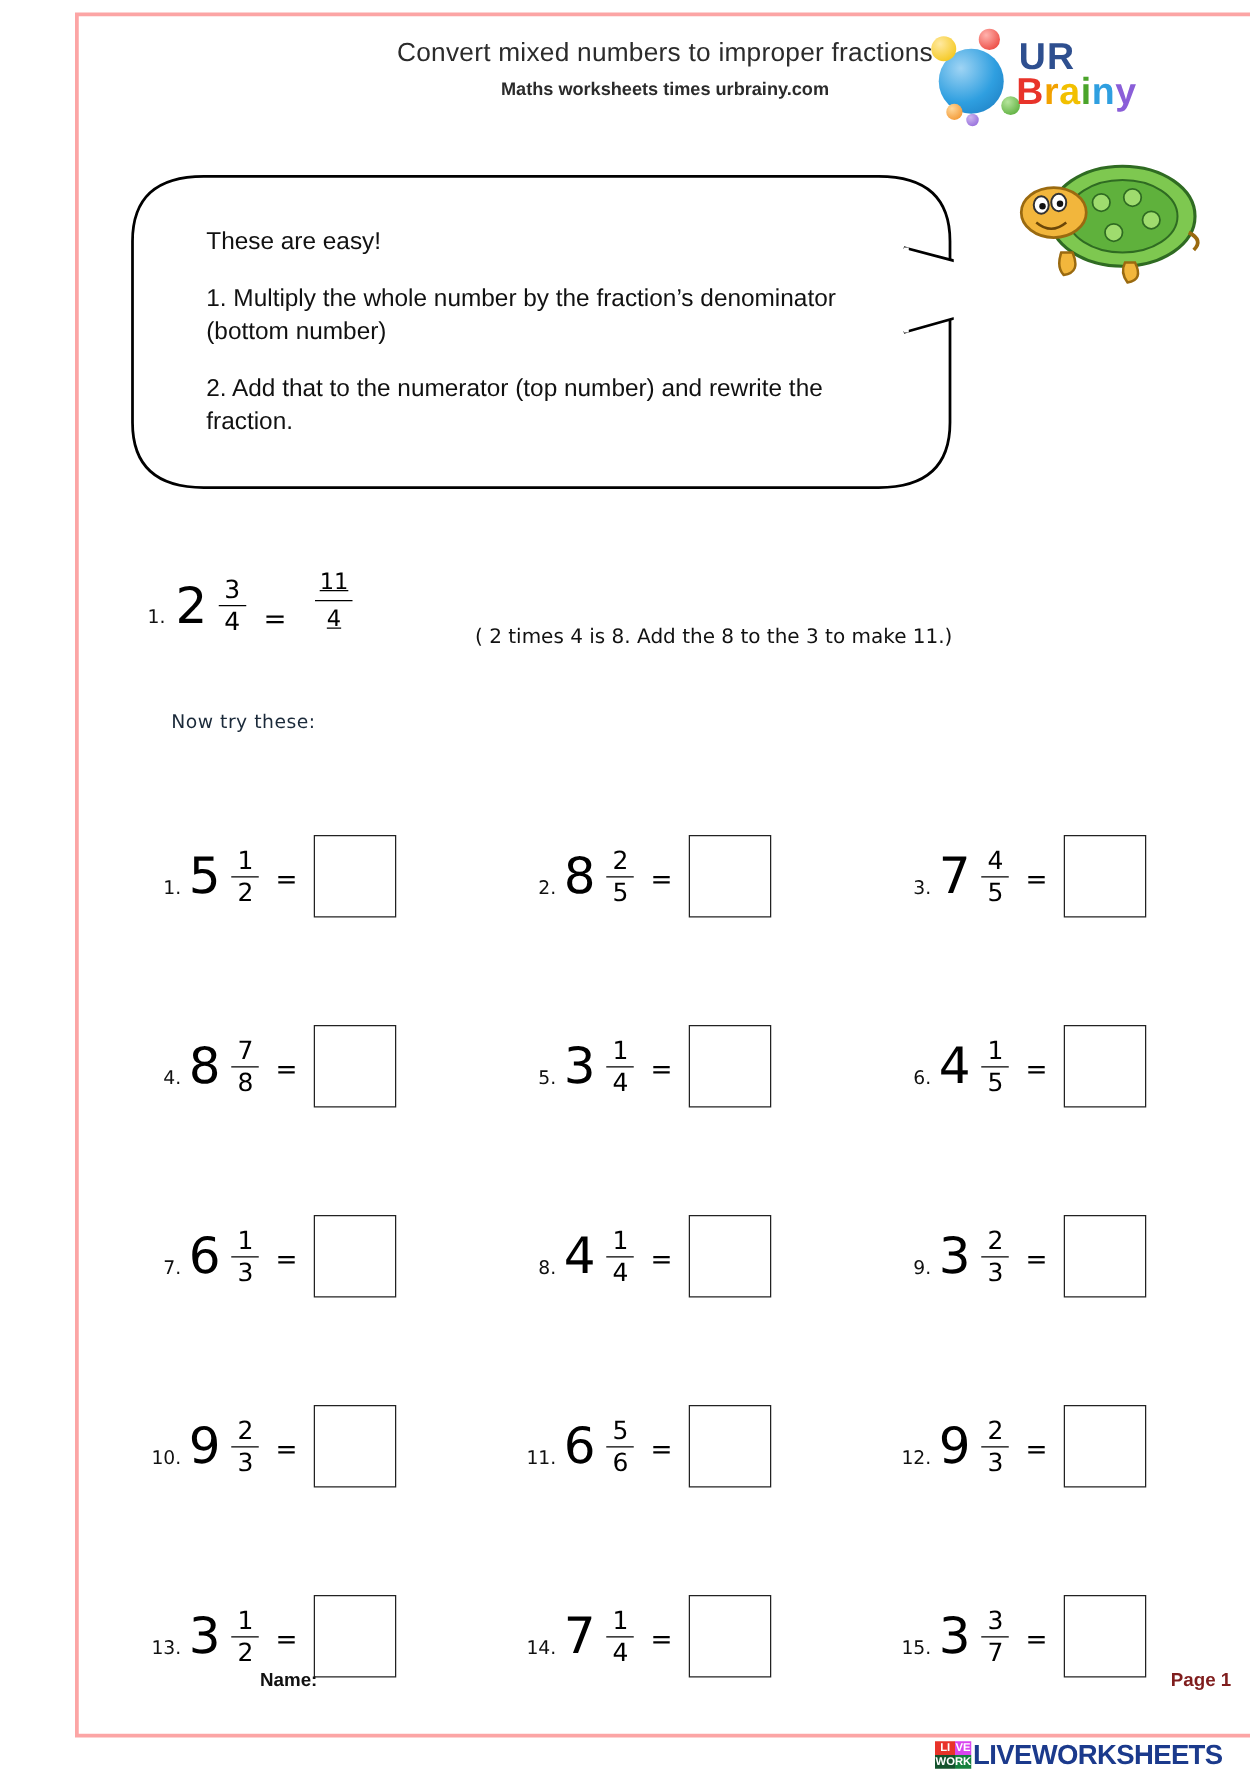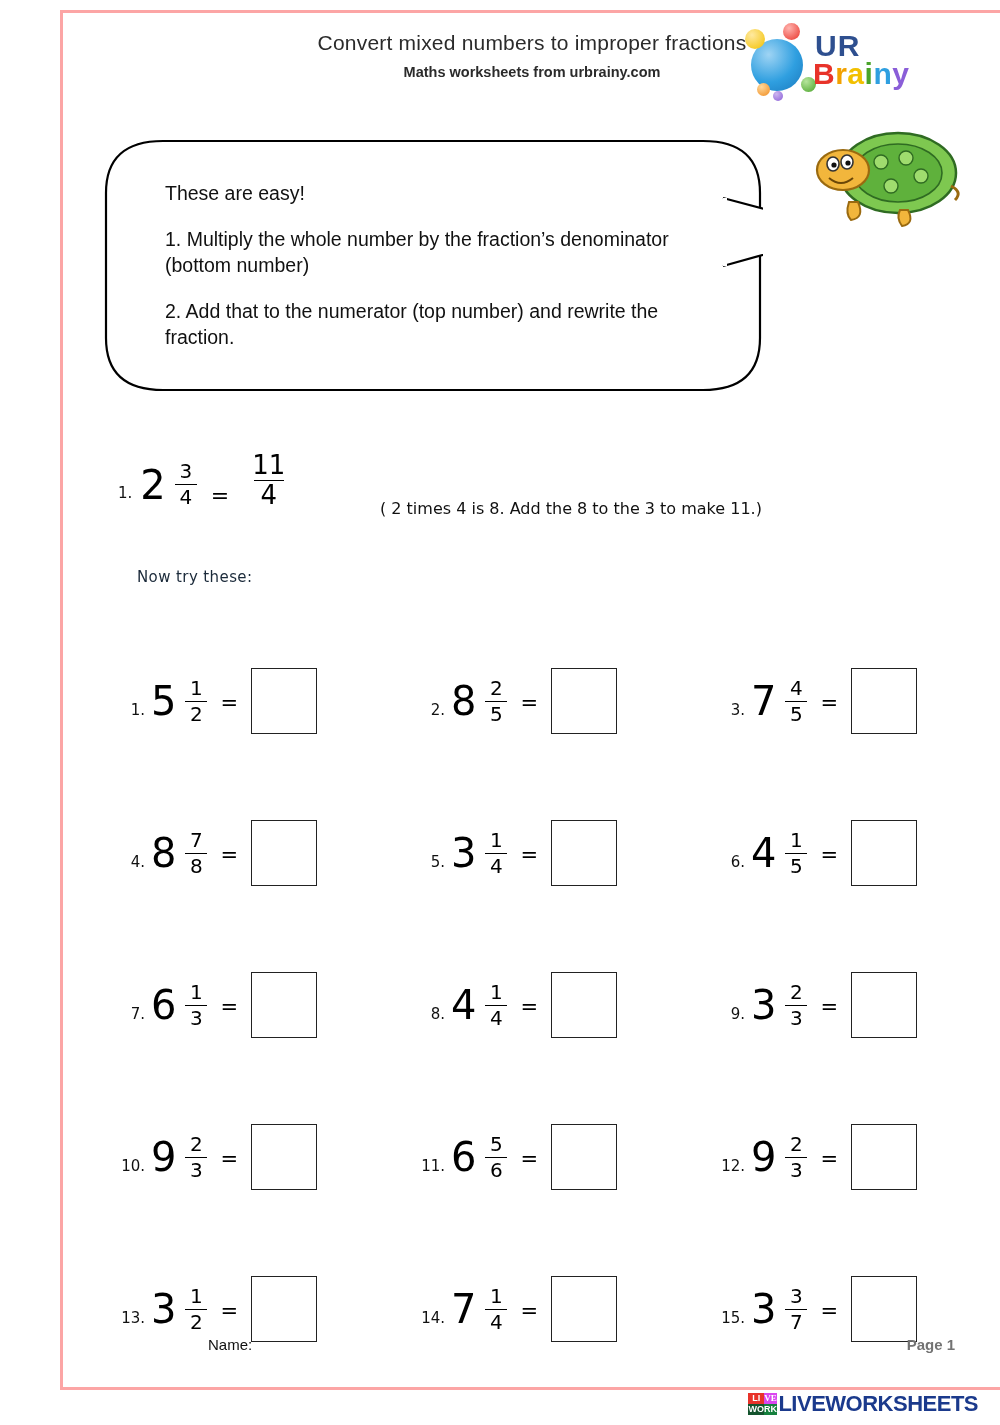--- a/index.html
+++ b/index.html
@@ -168,22 +168,23 @@
     width: 22px;
     margin: 2px auto;
   }
   .frac .den { display: block; }
   .eq {
     font-size: 22px;
     margin: 0 14px;
     font-family: "DejaVu Sans", sans-serif;
   }
   .frac.big {
-    font-size: 26px;
+    font-size: 18px;
     line-height: 25px;
+    text-decoration: underline;
   }
   .frac.big .bar { width: 30px; }
   .example-note {
     position: absolute;
     left: 262px;
     top: 46px;
     font-size: 16px;
     font-family: "DejaVu Sans", sans-serif;
     color: #111;
   }
@@ -244,30 +245,30 @@
     background: #fff;
     box-sizing: border-box;
   }
 
   
   .footer-name {
     position: absolute;
     left: 145px;
     bottom: 34px;
     font-size: 15px;
-    font-weight: normal;
+    font-weight: bold;
     color: #111;
   }
   .footer-page {
     position: absolute;
-    right: 46px;
+    right: 16px;
     bottom: 34px;
     font-size: 15px;
     font-weight: bold;
-    color: #737373;
+    color: #7f1d1d;
   }
 
   
   .lw {
     position: absolute;
     right: 22px;
     bottom: 8px;
     display: flex;
     align-items: center;
     height: 26px;
@@ -279,38 +280,38 @@
     grid-template-columns: 1fr 1fr;
     grid-template-rows: 1fr 1fr;
     margin-right: 4px;
     font-size: 9px;
     font-weight: bold;
     color: #fff;
     text-align: center;
     line-height: 11px;
   }
   .lw .lwicon span:nth-child(1){ background:#e8332a; }
-  .lw .lwicon span:nth-child(2){ background:#d946ef;font-family:Liberation Serif, serif; }
+  .lw .lwicon span:nth-child(2){ background:#d946ef; }
   .lw .lwicon span:nth-child(3){ background:#14532d; }
   .lw .lwicon span:nth-child(4){ background:#15803d; }
   .lw .lwtext {
     font-size: 22px;
     font-weight: bold;
     color: #1b3a8c;
     letter-spacing: -.5px;
   }
 </style>
 </head>
 <body>
 
 <div class="sheet">
 
   <div class="header">
     <div class="title">Convert mixed numbers to improper fractions</div>
-    <div class="subtitle">Maths worksheets from urbrainy.com</div>
+    <div class="subtitle">Maths worksheets times urbrainy.com</div>
   </div>
 
   <div class="logo">
     <div class="bubble b1"></div>
     <div class="bubble b2"></div>
     <div class="bubble b3"></div>
     <div class="bubble b4"></div>
     <div class="bubble b5"></div>
     <div class="bubble b6"></div>
     <div class="ur">UR</div>

